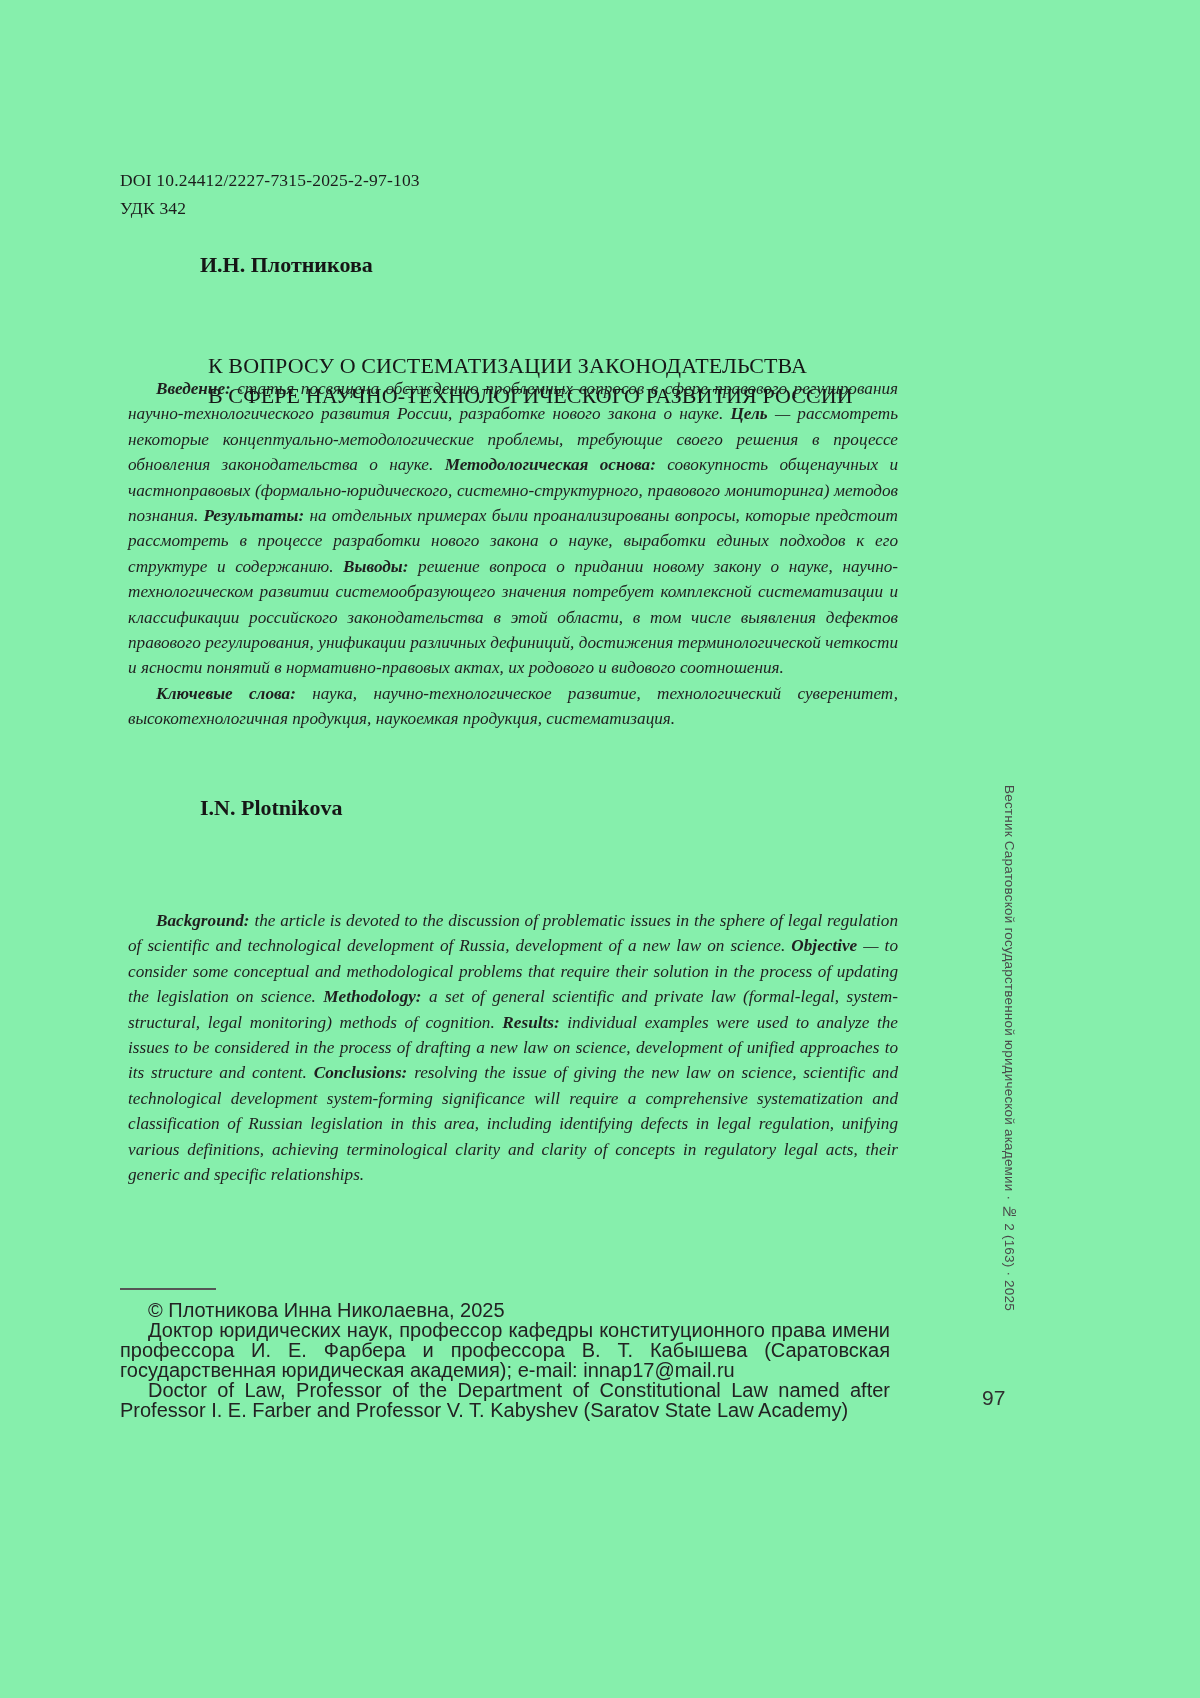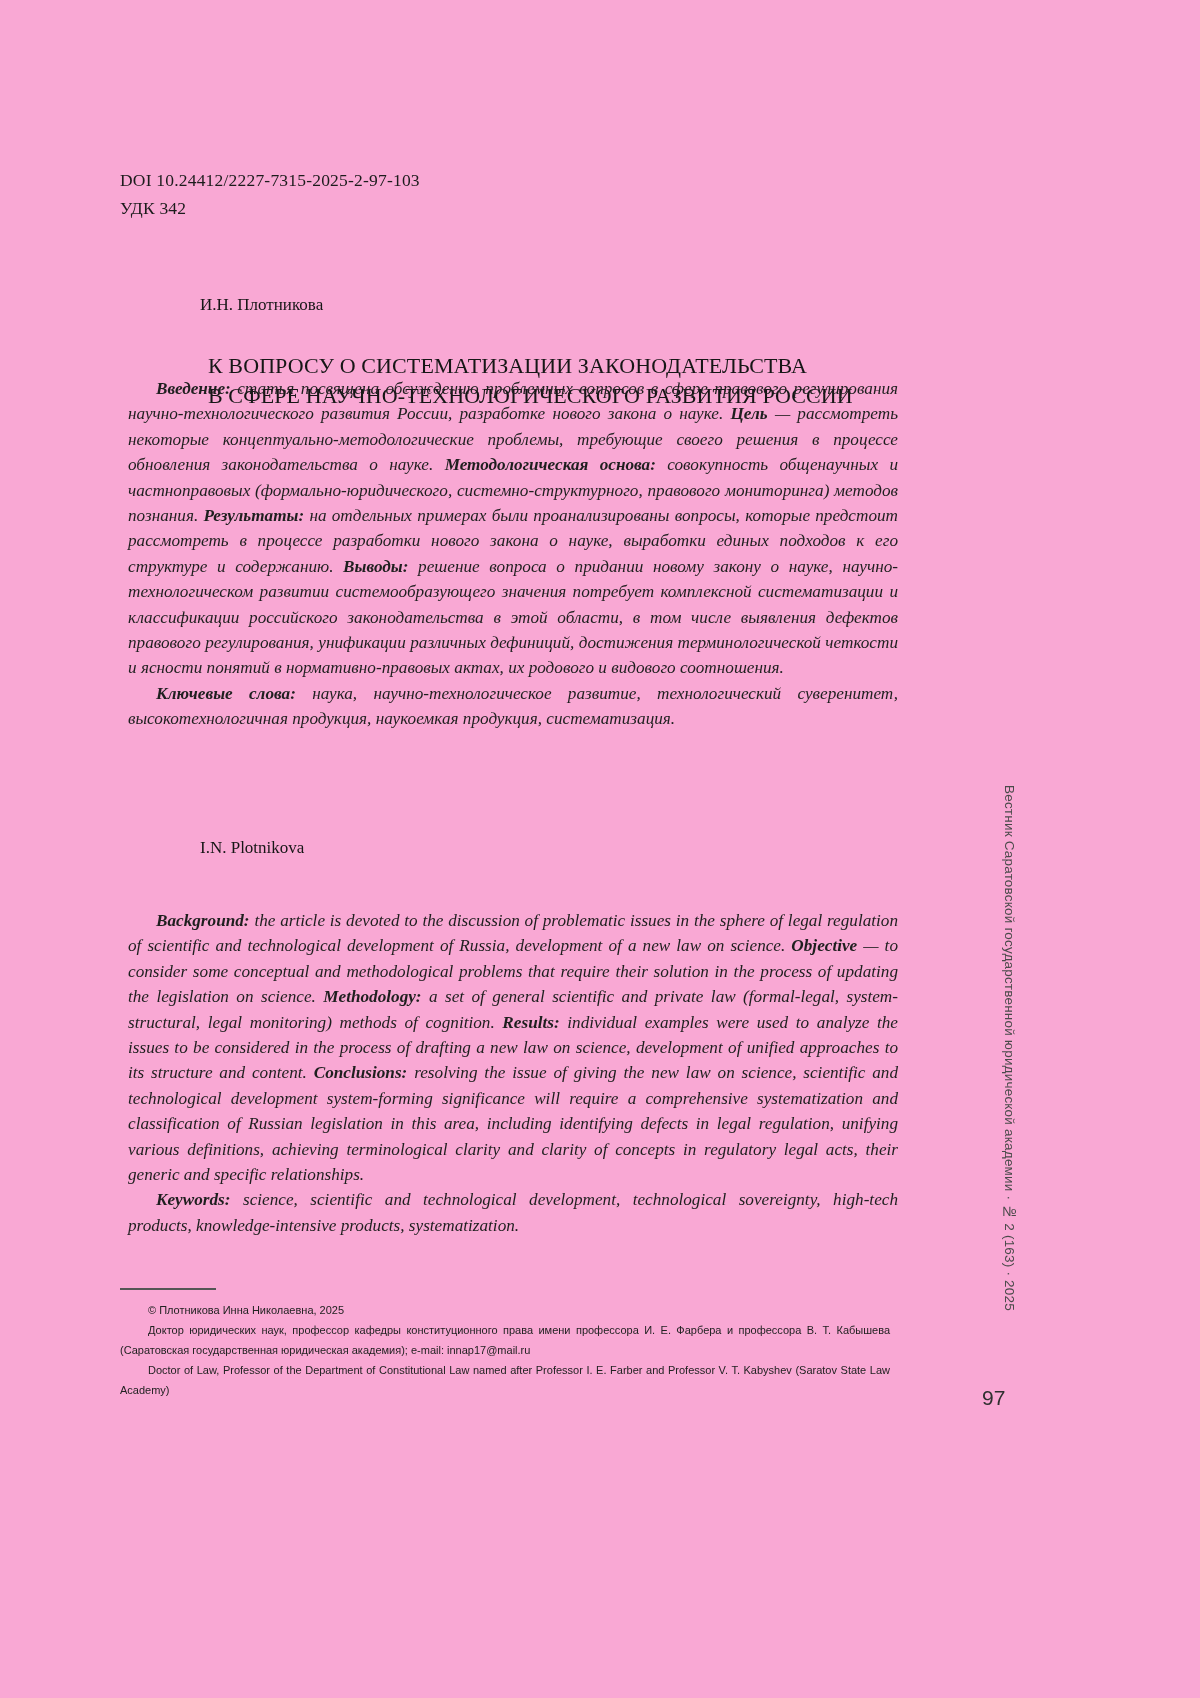--- a/index.html
+++ b/index.html
@@ -1,44 +1,43 @@
 <!DOCTYPE html>
 <html><head>
 <meta charset="utf-8">
 <style>
   html, body { margin: 0; padding: 0; background: #e8e8e8; }
   .page {
     position: relative;
     width: 1200px;
     height: 1698px;
     margin: 0 auto;
-    background: #f9a8d4;
+    background: #86efac;
     color: #1c1c1c;
     font-family: "Liberation Serif", "DejaVu Serif", serif;
     overflow: hidden;
   }
 
   .doi-block {
     position: absolute;
     left: 120px;
     top: 166px;
     font-size: 17.5px;
     line-height: 28px;
     white-space: pre-line;
     letter-spacing: 0.2px;
     color: #1c1c1c;
   }
 
   .author {
     position: absolute;
     left: 200px;
-    font-weight: 400;
-    font-size: 17px;
+    font-weight: 700;
+    font-size: 22px;
     color: #161616;
-    margin-top: 43px;
   }
   .ru-author { top: 252px; }
   .en-author { top: 795px; }
 
   .article-title {
     position: absolute;
     left: 208px;
     font-size: 22px;
     line-height: 30px;
     white-space: pre-line;
@@ -63,21 +62,21 @@
   .en-abstract-block { top: 908px; }
   .abstract-block p { margin: 0; text-indent: 28px; }
   .abstract-block b { font-weight: 700; }
 
   .footnote {
     position: absolute;
     left: 120px;
     top: 1288px;
     width: 770px;
     font-family: "Liberation Sans", "DejaVu Sans", sans-serif;
-    font-size: 11px;
+    font-size: 20px;
     line-height: 20px;
     text-align: justify;
     color: #222222;
   }
   .footnote-divider {
     width: 96px;
     height: 0;
     border: none;
     border-top: 2px solid #555555;
     margin: 0 0 10px 0;
@@ -122,21 +121,20 @@
   <div class="abstract-block ru-abstract-block">
     <p><b>Введение:</b> статья посвящена обсуждению проблемных вопросов в сфере правового регулирования научно-технологического развития России, разработке нового закона о науке. <b>Цель</b> — рассмотреть некоторые концептуально-методологические проблемы, требующие своего решения в процессе обновления законодательства о науке. <b>Методологическая основа:</b> совокупность общенаучных и частноправовых (формально-юридического, системно-структурного, правового мониторинга) методов познания. <b>Результаты:</b> на отдельных примерах были проанализированы вопросы, которые предстоит рассмотреть в процессе разработки нового закона о науке, выработки единых подходов к его структуре и содержанию. <b>Выводы:</b> решение вопроса о придании новому закону о науке, научно-технологическом развитии системообразующего значения потребует комплексной систематизации и классификации российского законодательства в этой области, в том числе выявления дефектов правового регулирования, унификации различных дефиниций, достижения терминологической четкости и ясности понятий в нормативно-правовых актах, их родового и видового соотношения.</p>
     <p><b>Ключевые слова:</b> наука, научно-технологическое развитие, технологический суверенитет, высокотехнологичная продукция, наукоемкая продукция, систематизация.</p>
   </div>
 
   <div class="author en-author">I.N. Plotnikova</div>
 
 
   <div class="abstract-block en-abstract-block">
     <p><b>Background:</b> the article is devoted to the discussion of problematic issues in the sphere of legal regulation of scientific and technological development of Russia, development of a new law on science. <b>Objective</b> — to consider some conceptual and methodological problems that require their solution in the process of updating the legislation on science. <b>Methodology:</b> a set of general scientific and private law (formal-legal, system-structural, legal monitoring) methods of cognition. <b>Results:</b> individual examples were used to analyze the issues to be considered in the process of drafting a new law on science, development of unified approaches to its structure and content. <b>Conclusions:</b> resolving the issue of giving the new law on science, scientific and technological development system-forming significance will require a comprehensive systematization and classification of Russian legislation in this area, including identifying defects in legal regulation, unifying various definitions, achieving terminological clarity and clarity of concepts in regulatory legal acts, their generic and specific relationships.</p>
-    <p><b>Keywords:</b> science, scientific and technological development, technological sovereignty, high-tech products, knowledge-intensive products, systematization.</p>
   </div>
 
   <div class="footnote">
     <hr class="footnote-divider">
     <p>©  Плотникова Инна Николаевна, 2025</p>
     <p>Доктор юридических наук, профессор кафедры конституционного права имени профессора И. Е. Фарбера и профессора В. Т. Кабышева (Саратовская государственная юридическая академия); e-mail: innap17@mail.ru</p>
     <p>Doctor of Law, Professor of the Department of Constitutional Law named after Professor I. E. Farber and Professor V. T. Kabyshev (Saratov State Law Academy)</p>
   </div>
 
   <div class="journal-sidebar">Вестник Саратовской государственной юридической академии · № 2 (163) · 2025</div>

